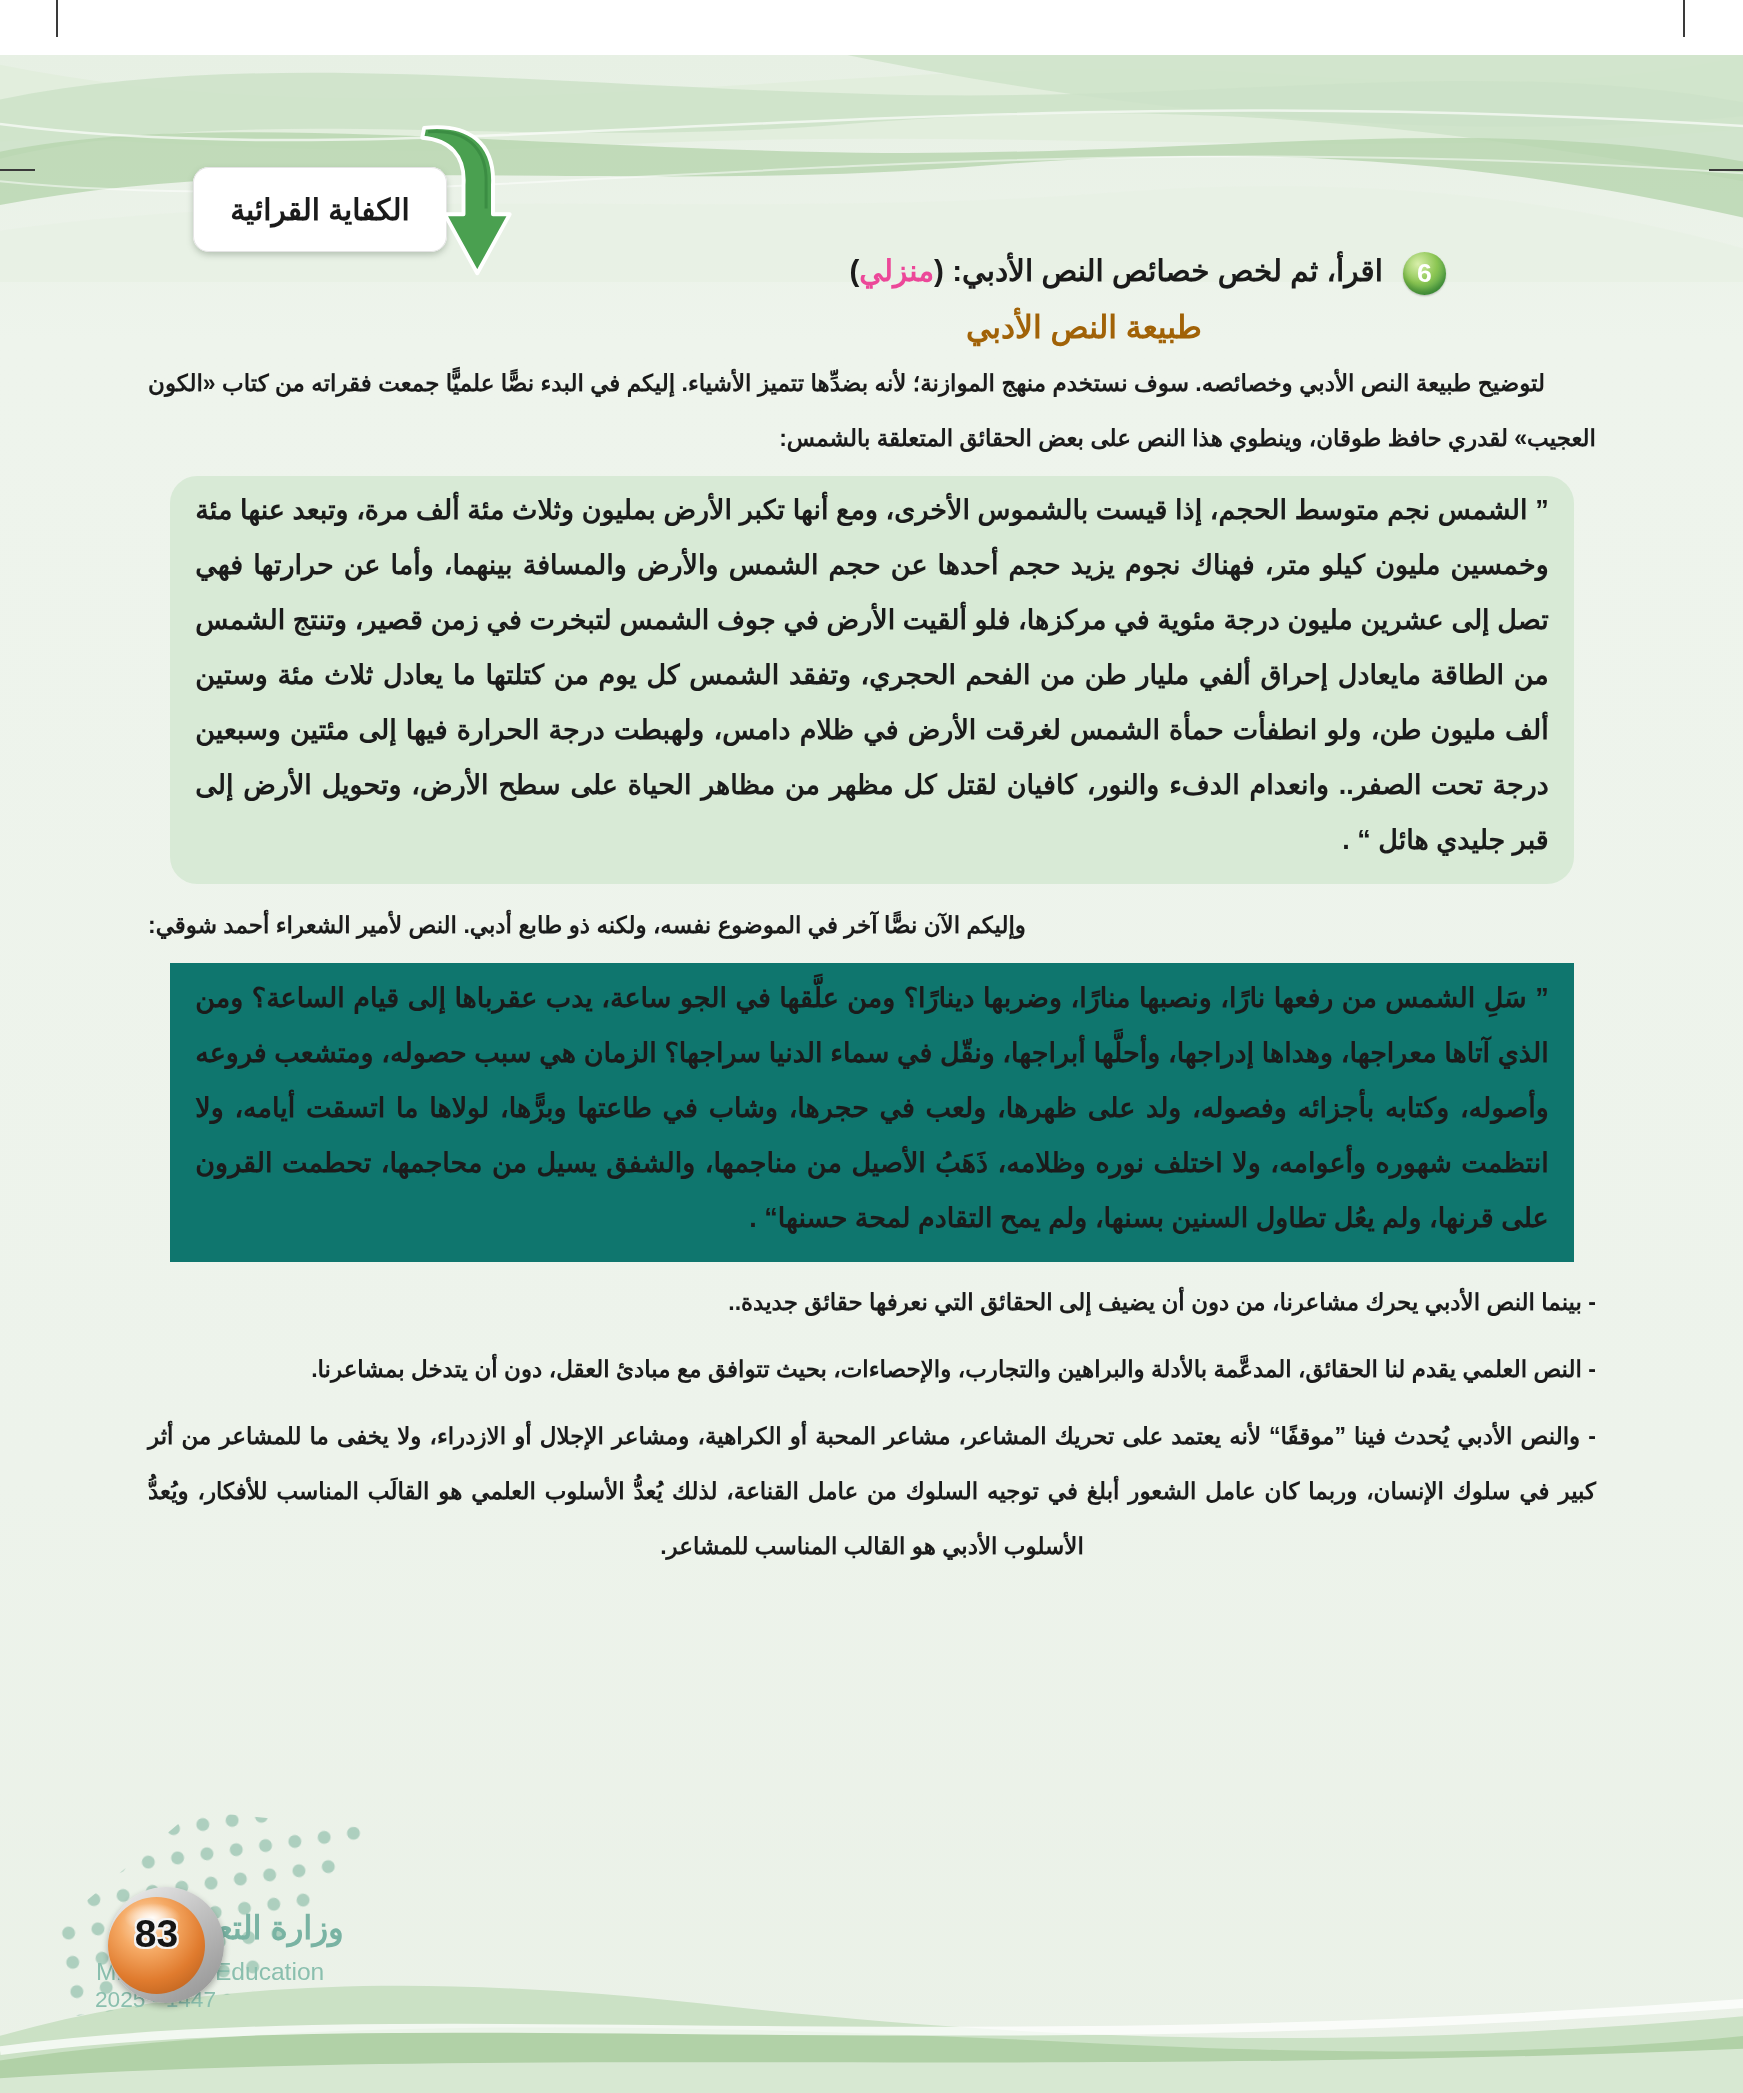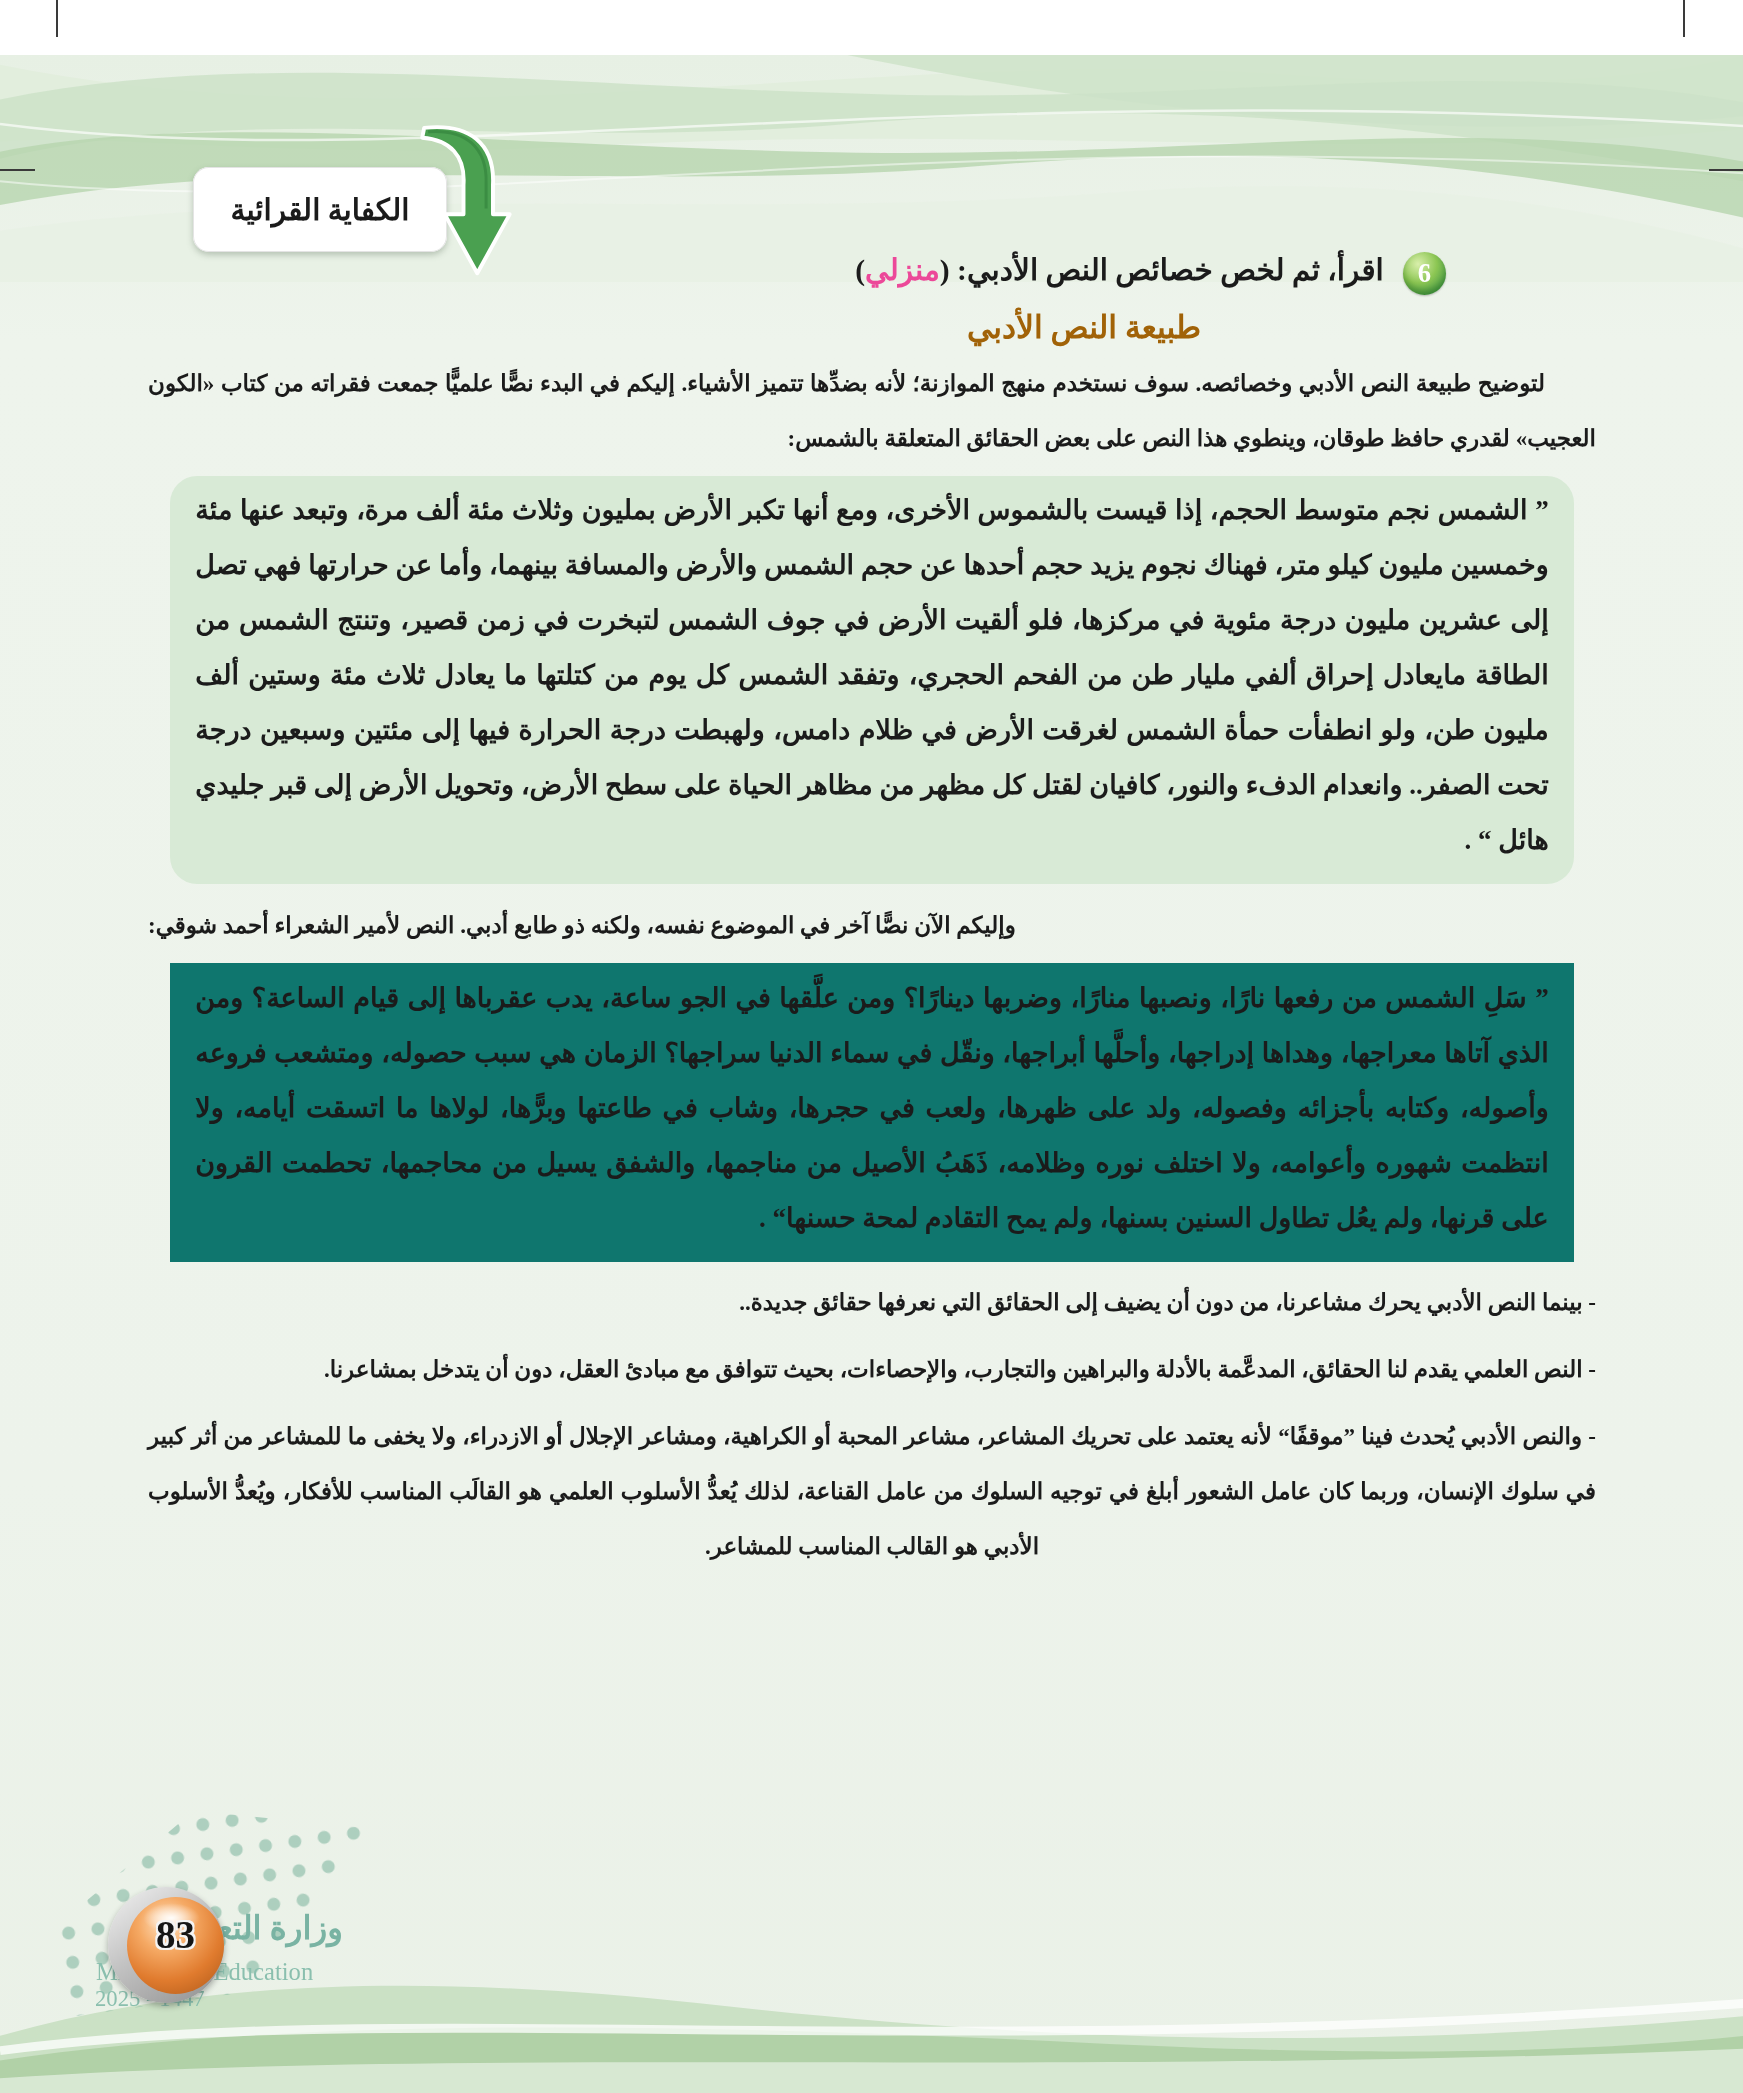--- a/index.html
+++ b/index.html
@@ -1,18 +1,18 @@
 <!DOCTYPE html>
 <html lang="ar"><head>
 <meta charset="utf-8">
 <style>
   html,body{margin:0;padding:0;background:#ffffff;}
   .page{
     position:relative;width:1744px;height:2093px;overflow:hidden;background:#ffffff;
-    font-family:Liberation Serif, serif;font-weight:700;color:#1b1b1b;
+    font-family:Liberation Sans, sans-serif;font-weight:700;color:#1b1b1b;
   }
   .tint{position:absolute;left:0;right:0;top:55px;bottom:0;
     background:linear-gradient(180deg,#e7f0e4 0%,#eef4ec 14%,#edf3eb 70%,#eaf1e7 100%);}
   svg.waves-top{position:absolute;left:0;top:55px;width:1744px;height:227px;}
   svg.waves-bottom{position:absolute;left:0;top:1962px;width:1744px;height:131px;}
   .crop{position:absolute;background:#3a3a3a;}
   .crop.v{width:2px;height:37px;top:0;}
   .crop.h{width:35px;height:2px;top:169px;}
 
   
@@ -51,21 +51,21 @@
     background-size:29.6px 29.6px;
     clip-path:polygon(0 52%,48% 0,100% 22%,58% 100%,0 100%);
     transform:rotate(-8deg);opacity:.95;
   }
   .wm-ar{position:absolute;left:175px;top:1909px;font-size:32.5px;color:#79b3a3;z-index:2;}
   .wm-en{position:absolute;left:96px;top:1958px;font-size:24.6px;color:#8abfae;z-index:2;font-weight:400;}
   .wm-year{position:absolute;left:95px;top:1986px;font-size:22.7px;color:#8abfae;z-index:2;font-weight:400;}
   .sphere-ring{
     position:absolute;left:108px;top:1887px;width:116px;height:116px;border-radius:50%;z-index:3;
     background:linear-gradient(145deg,#f2f2f2 0%,#c2c2c2 45%,#8f8f8f 100%);
-    box-shadow:0 3px 5.9px rgba(0,0,0,.3);display:flex;align-items:center;justify-content:flex-end;
+    box-shadow:0 3px 5.9px rgba(0,0,0,.3);display:flex;align-items:center;justify-content:flex-start;
   }
   .sphere{
     position:relative;width:97px;height:97px;border-radius:50%;
     background:radial-gradient(circle at 40% 28%,#ffe4c4 0%,#f5a964 30%,#e07b2e 62%,#aa5617 100%);
     display:flex;align-items:flex-start;justify-content:center;
   }
   .sphere:after{content:"";position:absolute;left:15.8px;top:6.9px;width:57px;height:29.6px;border-radius:50%;
     background:radial-gradient(ellipse at center,rgba(255,255,255,.95),rgba(255,255,255,0) 70%);}
   .page-num{margin-top:15.8px;font-size:39px;color:#151515;z-index:1;
     text-shadow:2px 2px 0 #f4f4f4,-2px 2px 0 #f4f4f4,2px -2px 0 #f4f4f4,-2px -2px 0 #f4f4f4;}

